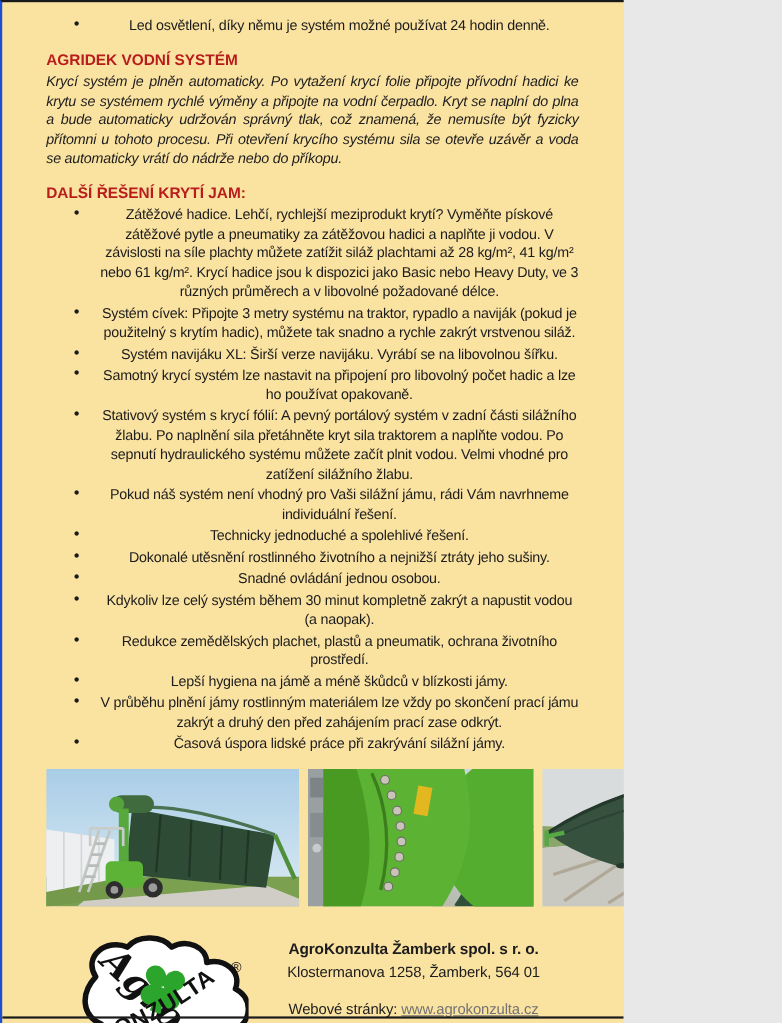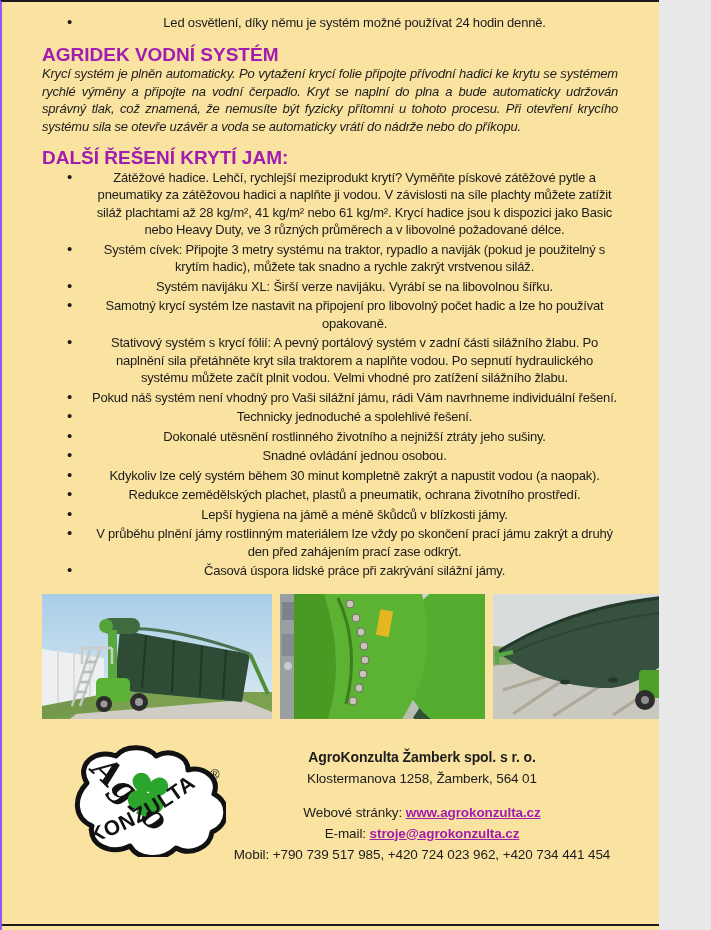--- a/index.html
+++ b/index.html
@@ -1,35 +1,35 @@
 <!DOCTYPE html>
 <html lang="cs"><head>
 <meta charset="utf-8">
 <style>
   * { box-sizing: border-box; }
   html,body { margin:0; padding:0; background:#e8e8e8; }
   .page {
     position: relative;
-    width: 659px; height: 930px;
+    width: 567px; height: 930px;
     margin: 0;
     background: #FAE2A1;
     border-top: 2px solid #1a1a1a;
-    border-left: 2px solid #8b5cf6;
+    border-left: 2px solid #1d4ed8;
     font-family: "Liberation Sans", sans-serif;
     color: #1c1c1c;
     font-size: 13px;
     line-height: 17.5px;
     letter-spacing: -0.2px;
     padding: 10px 41px 0 40px;
     overflow: hidden;
   }
   h2 {
-    font-size: 19px;
+    font-size: 14px;
     margin: 14px 0 2px 0;
-    color: #a21caf;
+    color: #b91c1c;
     letter-spacing: 0;
   }
   p { margin: 0; font-style: italic; }
   .justify { text-align: justify; }
   ul.bullets {
     list-style: none;
     margin: 2px 0 0 0;
     padding: 0 0 0 49px;
     text-align: center;
   }
@@ -60,23 +60,22 @@
     flex: 1 1 auto;
     text-align: center;
     font-size: 13.5px;
     line-height: 21px;
     letter-spacing: -0.1px;
     padding-top: 4px;
   }
   .contact .company { font-weight: bold; font-size: 14px; }
   .contact .gap { height: 13px; }
   .contact a {
-    color: #a21caf;
+    color: #737373;
     text-decoration: underline;
-    font-weight: bold;
   }
   .bottom-rule {
     position: absolute;
     left: 0; right: 0; bottom: 4px;
     border-top: 2px solid #1b1b1b;
   }
 </style>
 </head>
 <body>
 

